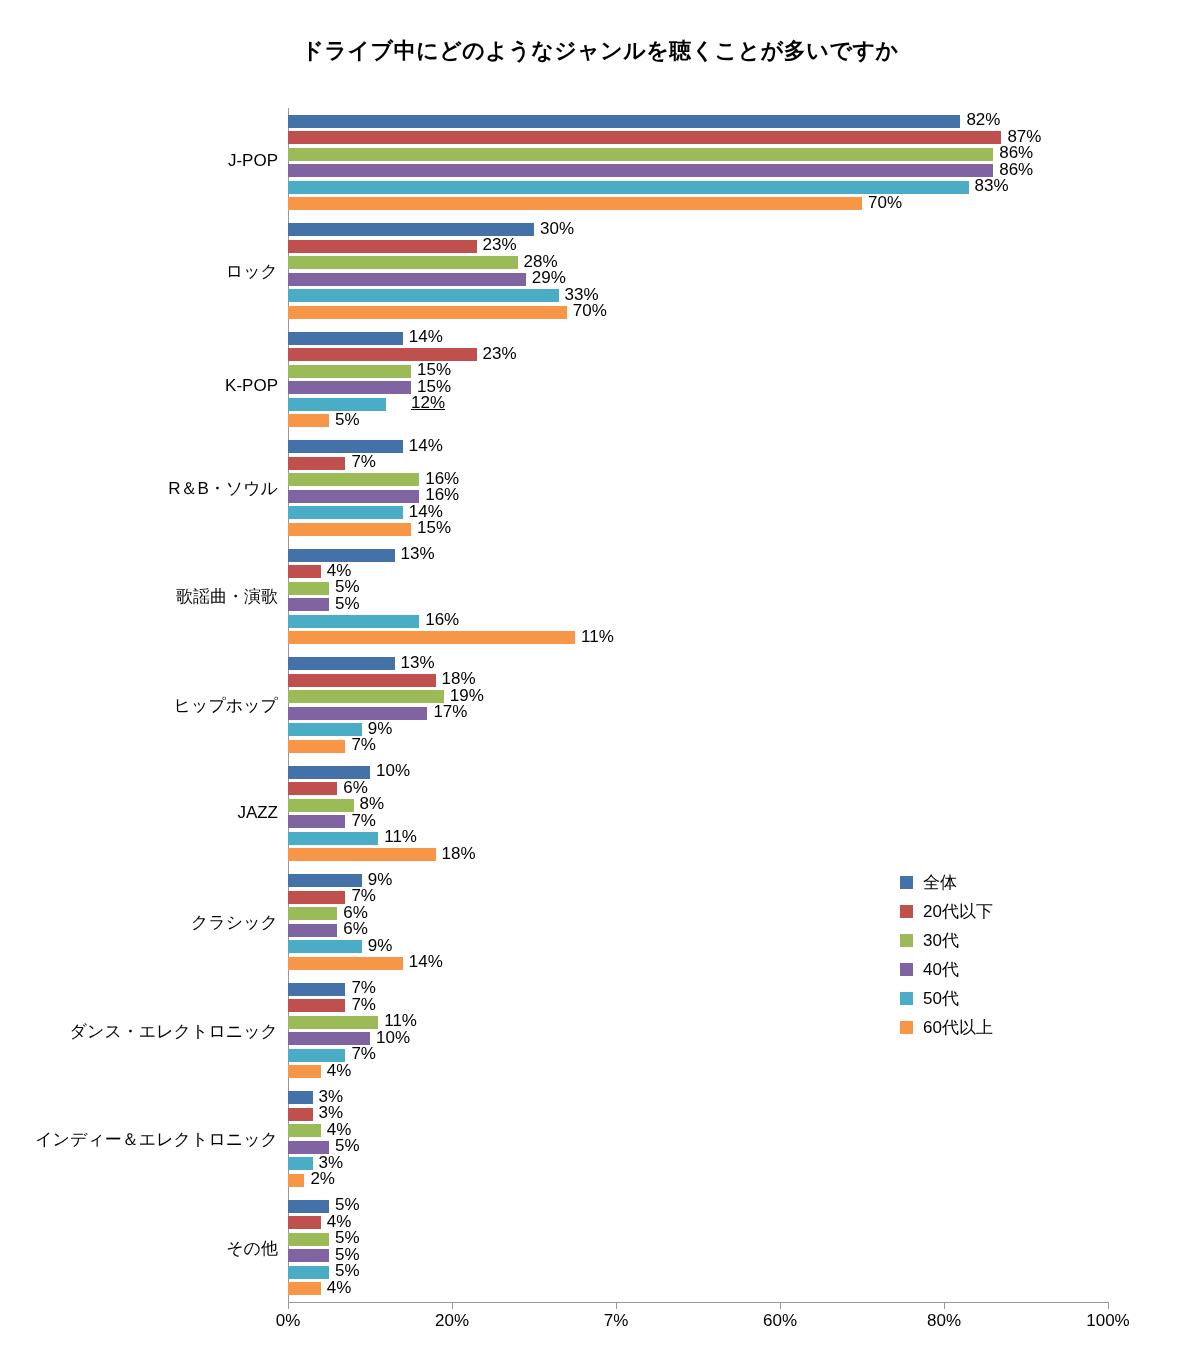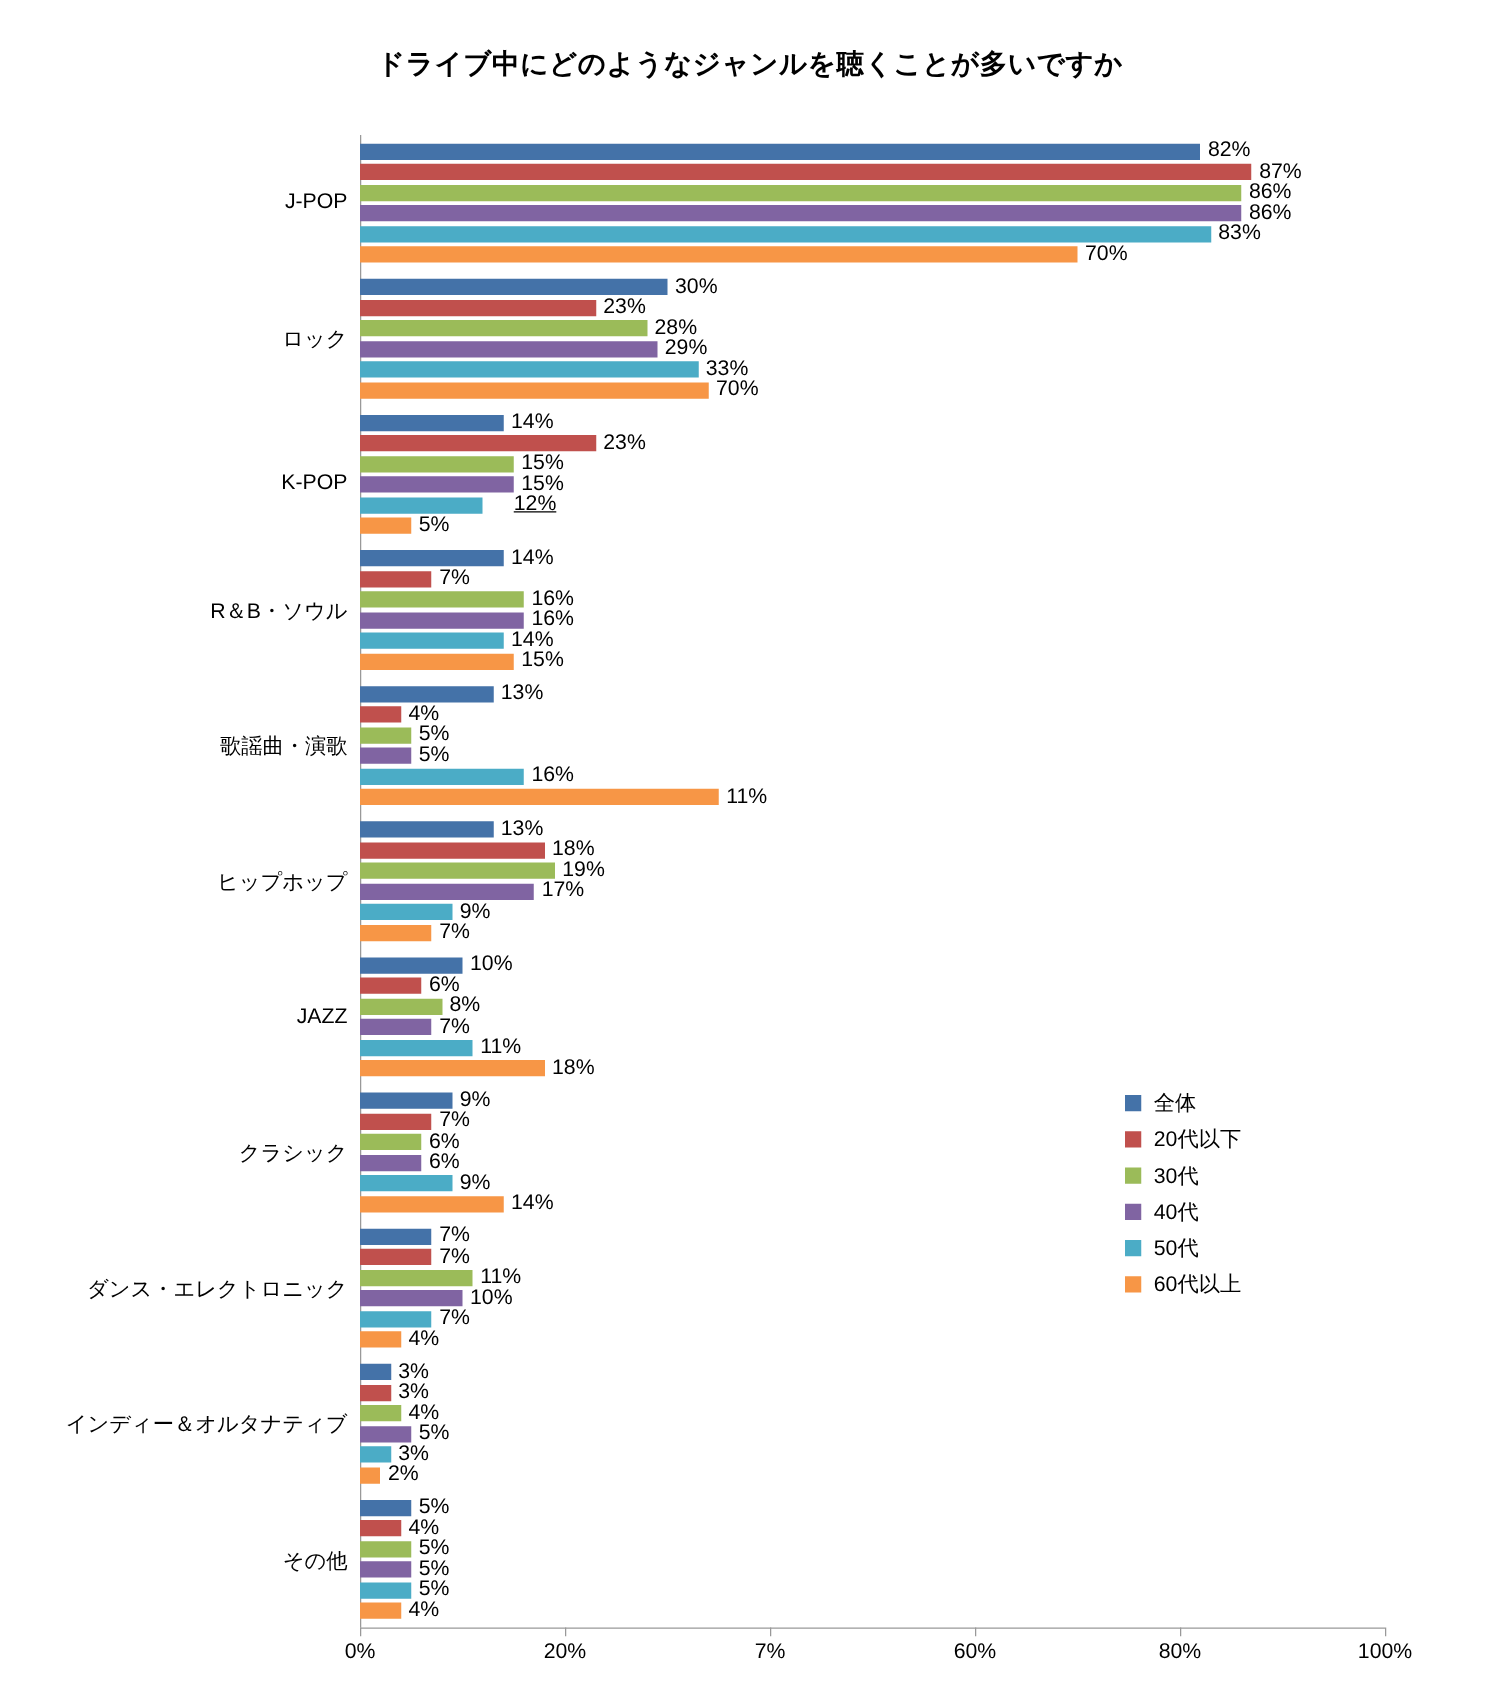--- a/index.html
+++ b/index.html
@@ -205,21 +205,21 @@
       <div class="bar" style="position: absolute; left: 288px; top: 999.386px; width: 57.4px; height: 13px; background: rgb(192, 80, 77);"></div>
       <div class="bar-val" style="left: 351.4px; top: 994.886px;">7%</div>
       <div class="bar" style="position: absolute; left: 288px; top: 1015.89px; width: 90.2px; height: 13px; background: rgb(155, 187, 89);"></div>
       <div class="bar-val" style="left: 384.2px; top: 1011.39px;">11%</div>
       <div class="bar" style="position: absolute; left: 288px; top: 1032.39px; width: 82px; height: 13px; background: rgb(128, 100, 162);"></div>
       <div class="bar-val" style="left: 376px; top: 1027.89px;">10%</div>
       <div class="bar" style="position: absolute; left: 288px; top: 1048.89px; width: 57.4px; height: 13px; background: rgb(75, 172, 198);"></div>
       <div class="bar-val" style="left: 351.4px; top: 1044.39px;">7%</div>
       <div class="bar" style="position: absolute; left: 288px; top: 1065.39px; width: 32.8px; height: 13px; background: rgb(247, 150, 70);"></div>
       <div class="bar-val" style="left: 326.8px; top: 1060.89px;">4%</div>
-      <div class="catlabel" style="left: 0px; width: 278px; top: 1128.18px; position: absolute; right: auto;">インディー＆オルタナティブ</div>
+      <div class="catlabel" style="left: 0px; width: 278px; top: 1128.18px; position: absolute; right: auto;">インディー＆エレクトロニック</div>
       <div class="bar" style="position: absolute; left: 288px; top: 1091.43px; width: 24.6px; height: 13px; background: rgb(68, 114, 168);"></div>
       <div class="bar-val" style="left: 318.6px; top: 1086.93px;">3%</div>
       <div class="bar" style="position: absolute; left: 288px; top: 1107.93px; width: 24.6px; height: 13px; background: rgb(192, 80, 77);"></div>
       <div class="bar-val" style="left: 318.6px; top: 1103.43px;">3%</div>
       <div class="bar" style="position: absolute; left: 288px; top: 1124.43px; width: 32.8px; height: 13px; background: rgb(155, 187, 89);"></div>
       <div class="bar-val" style="left: 326.8px; top: 1119.93px;">4%</div>
       <div class="bar" style="position: absolute; left: 288px; top: 1140.93px; width: 41px; height: 13px; background: rgb(128, 100, 162);"></div>
       <div class="bar-val" style="left: 335px; top: 1136.43px;">5%</div>
       <div class="bar" style="position: absolute; left: 288px; top: 1157.43px; width: 24.6px; height: 13px; background: rgb(75, 172, 198);"></div>
       <div class="bar-val" style="left: 318.6px; top: 1152.93px;">3%</div>

